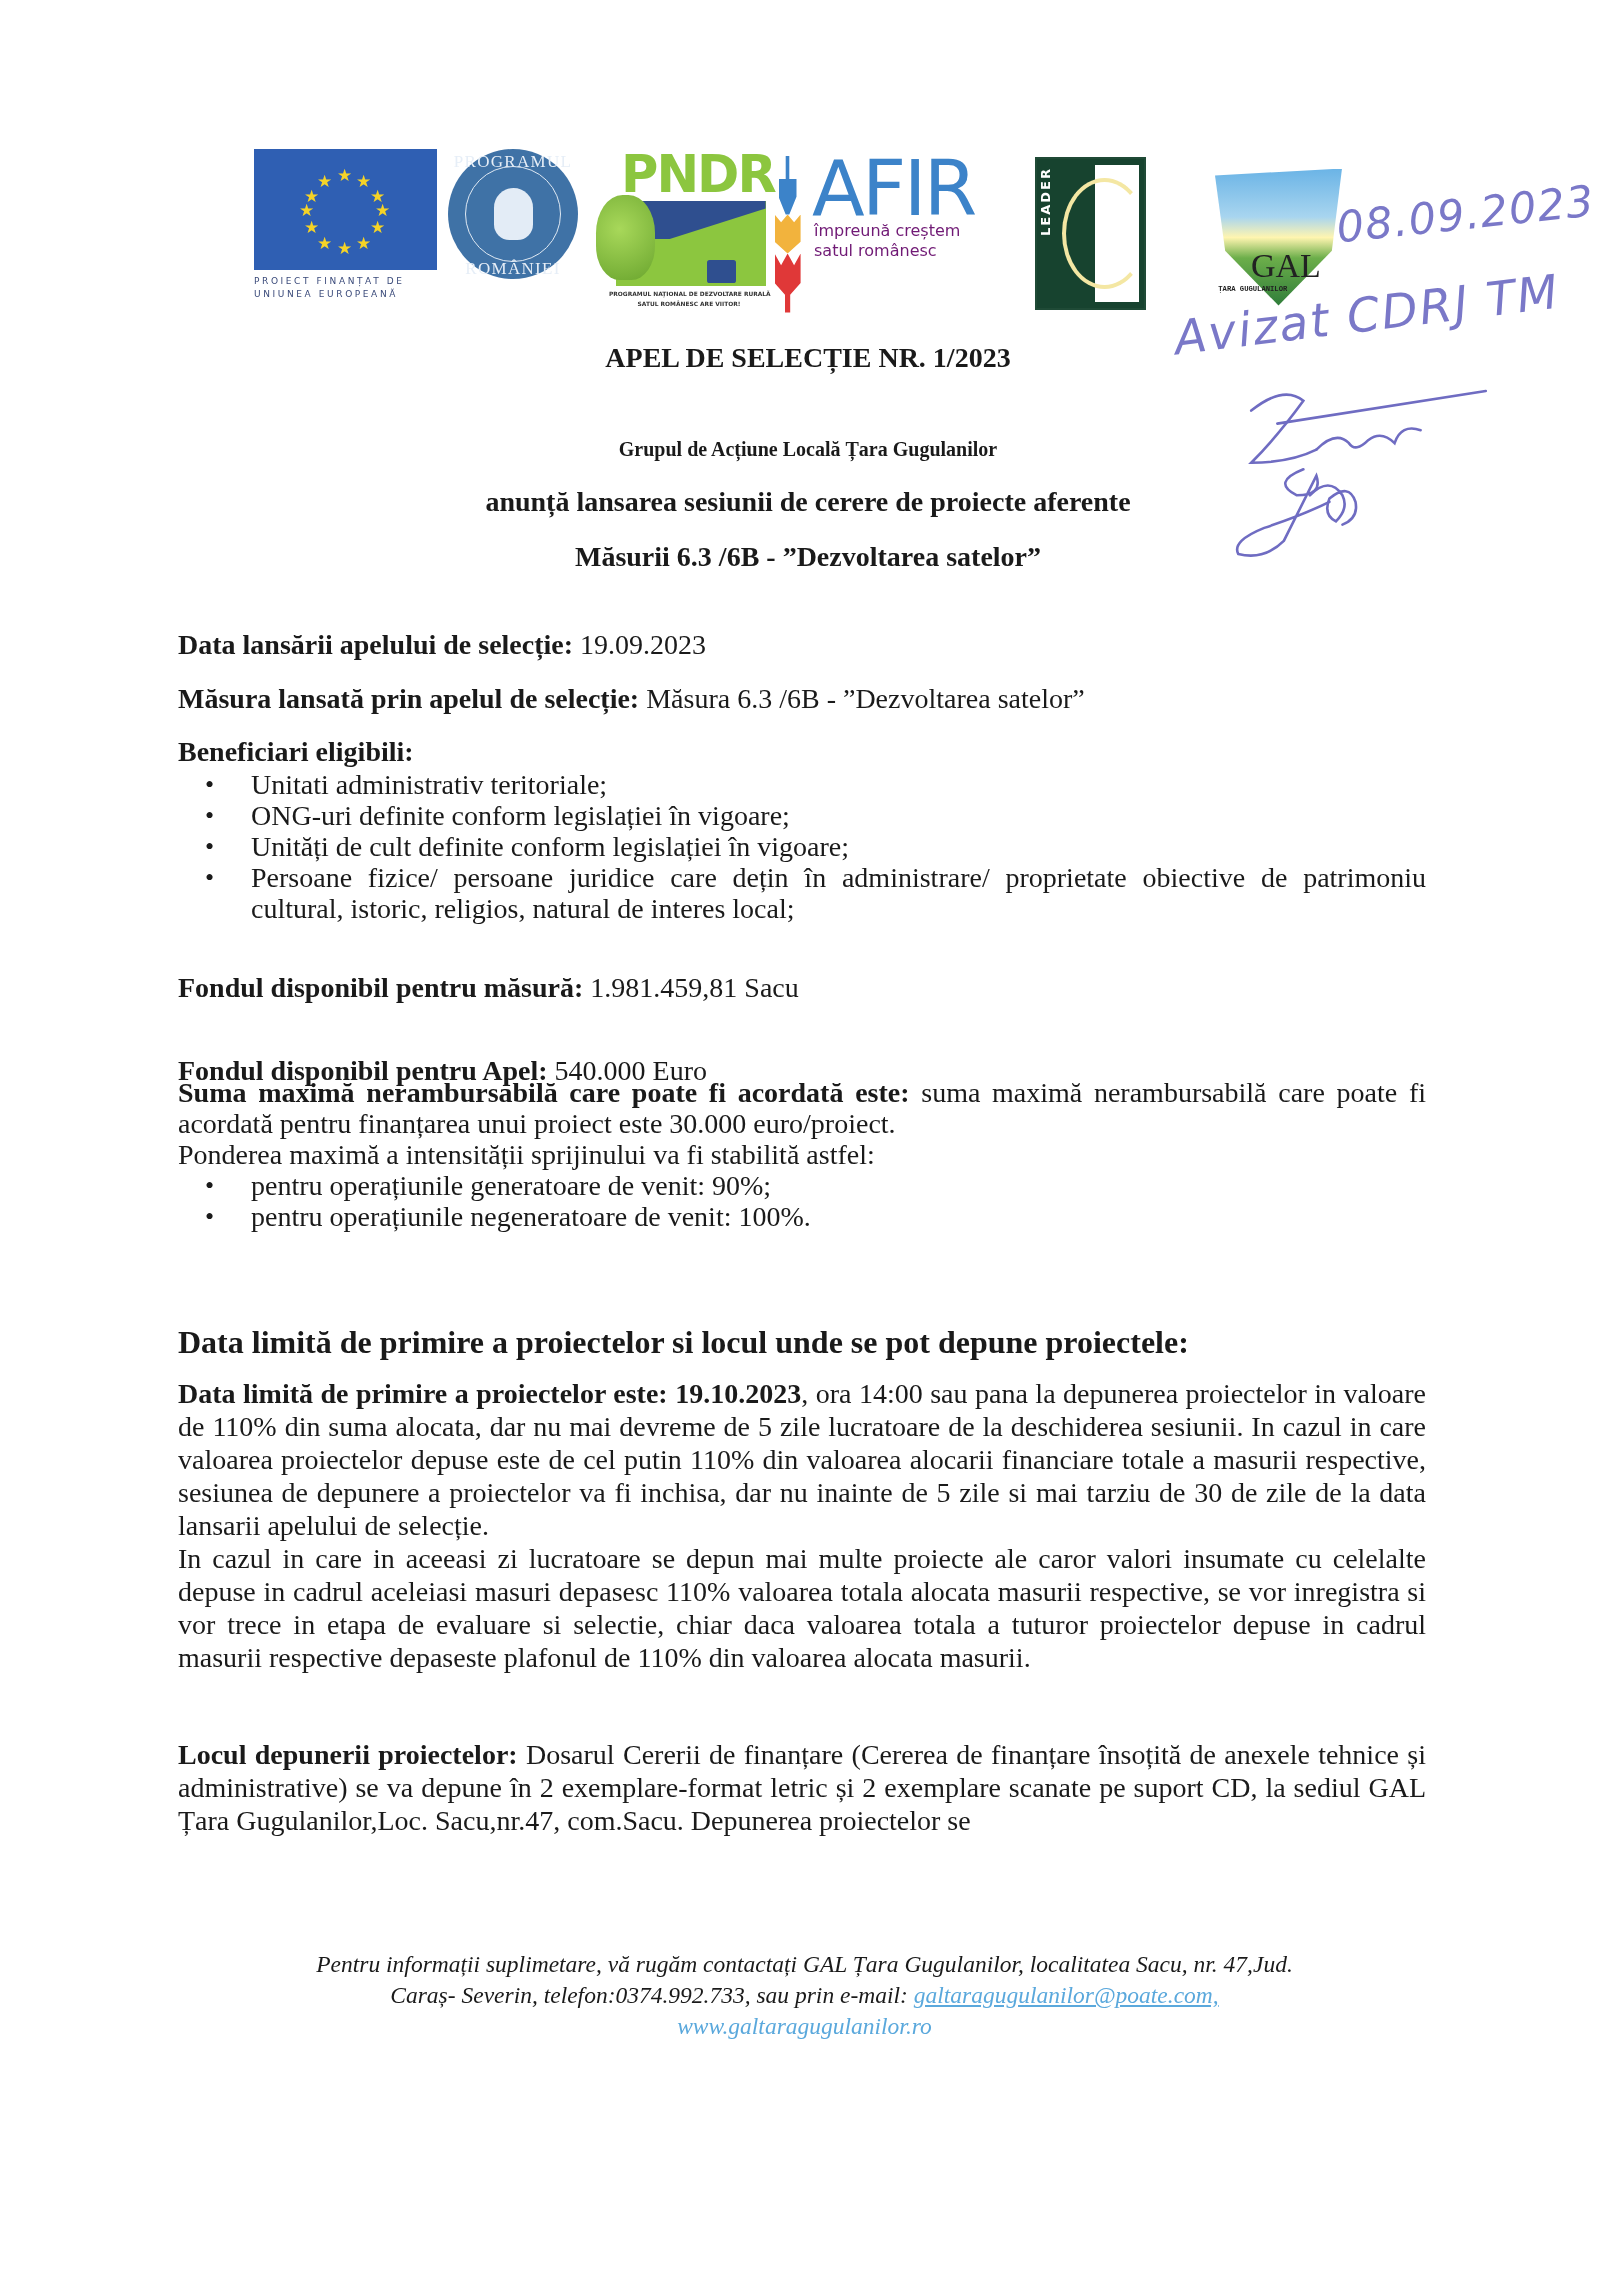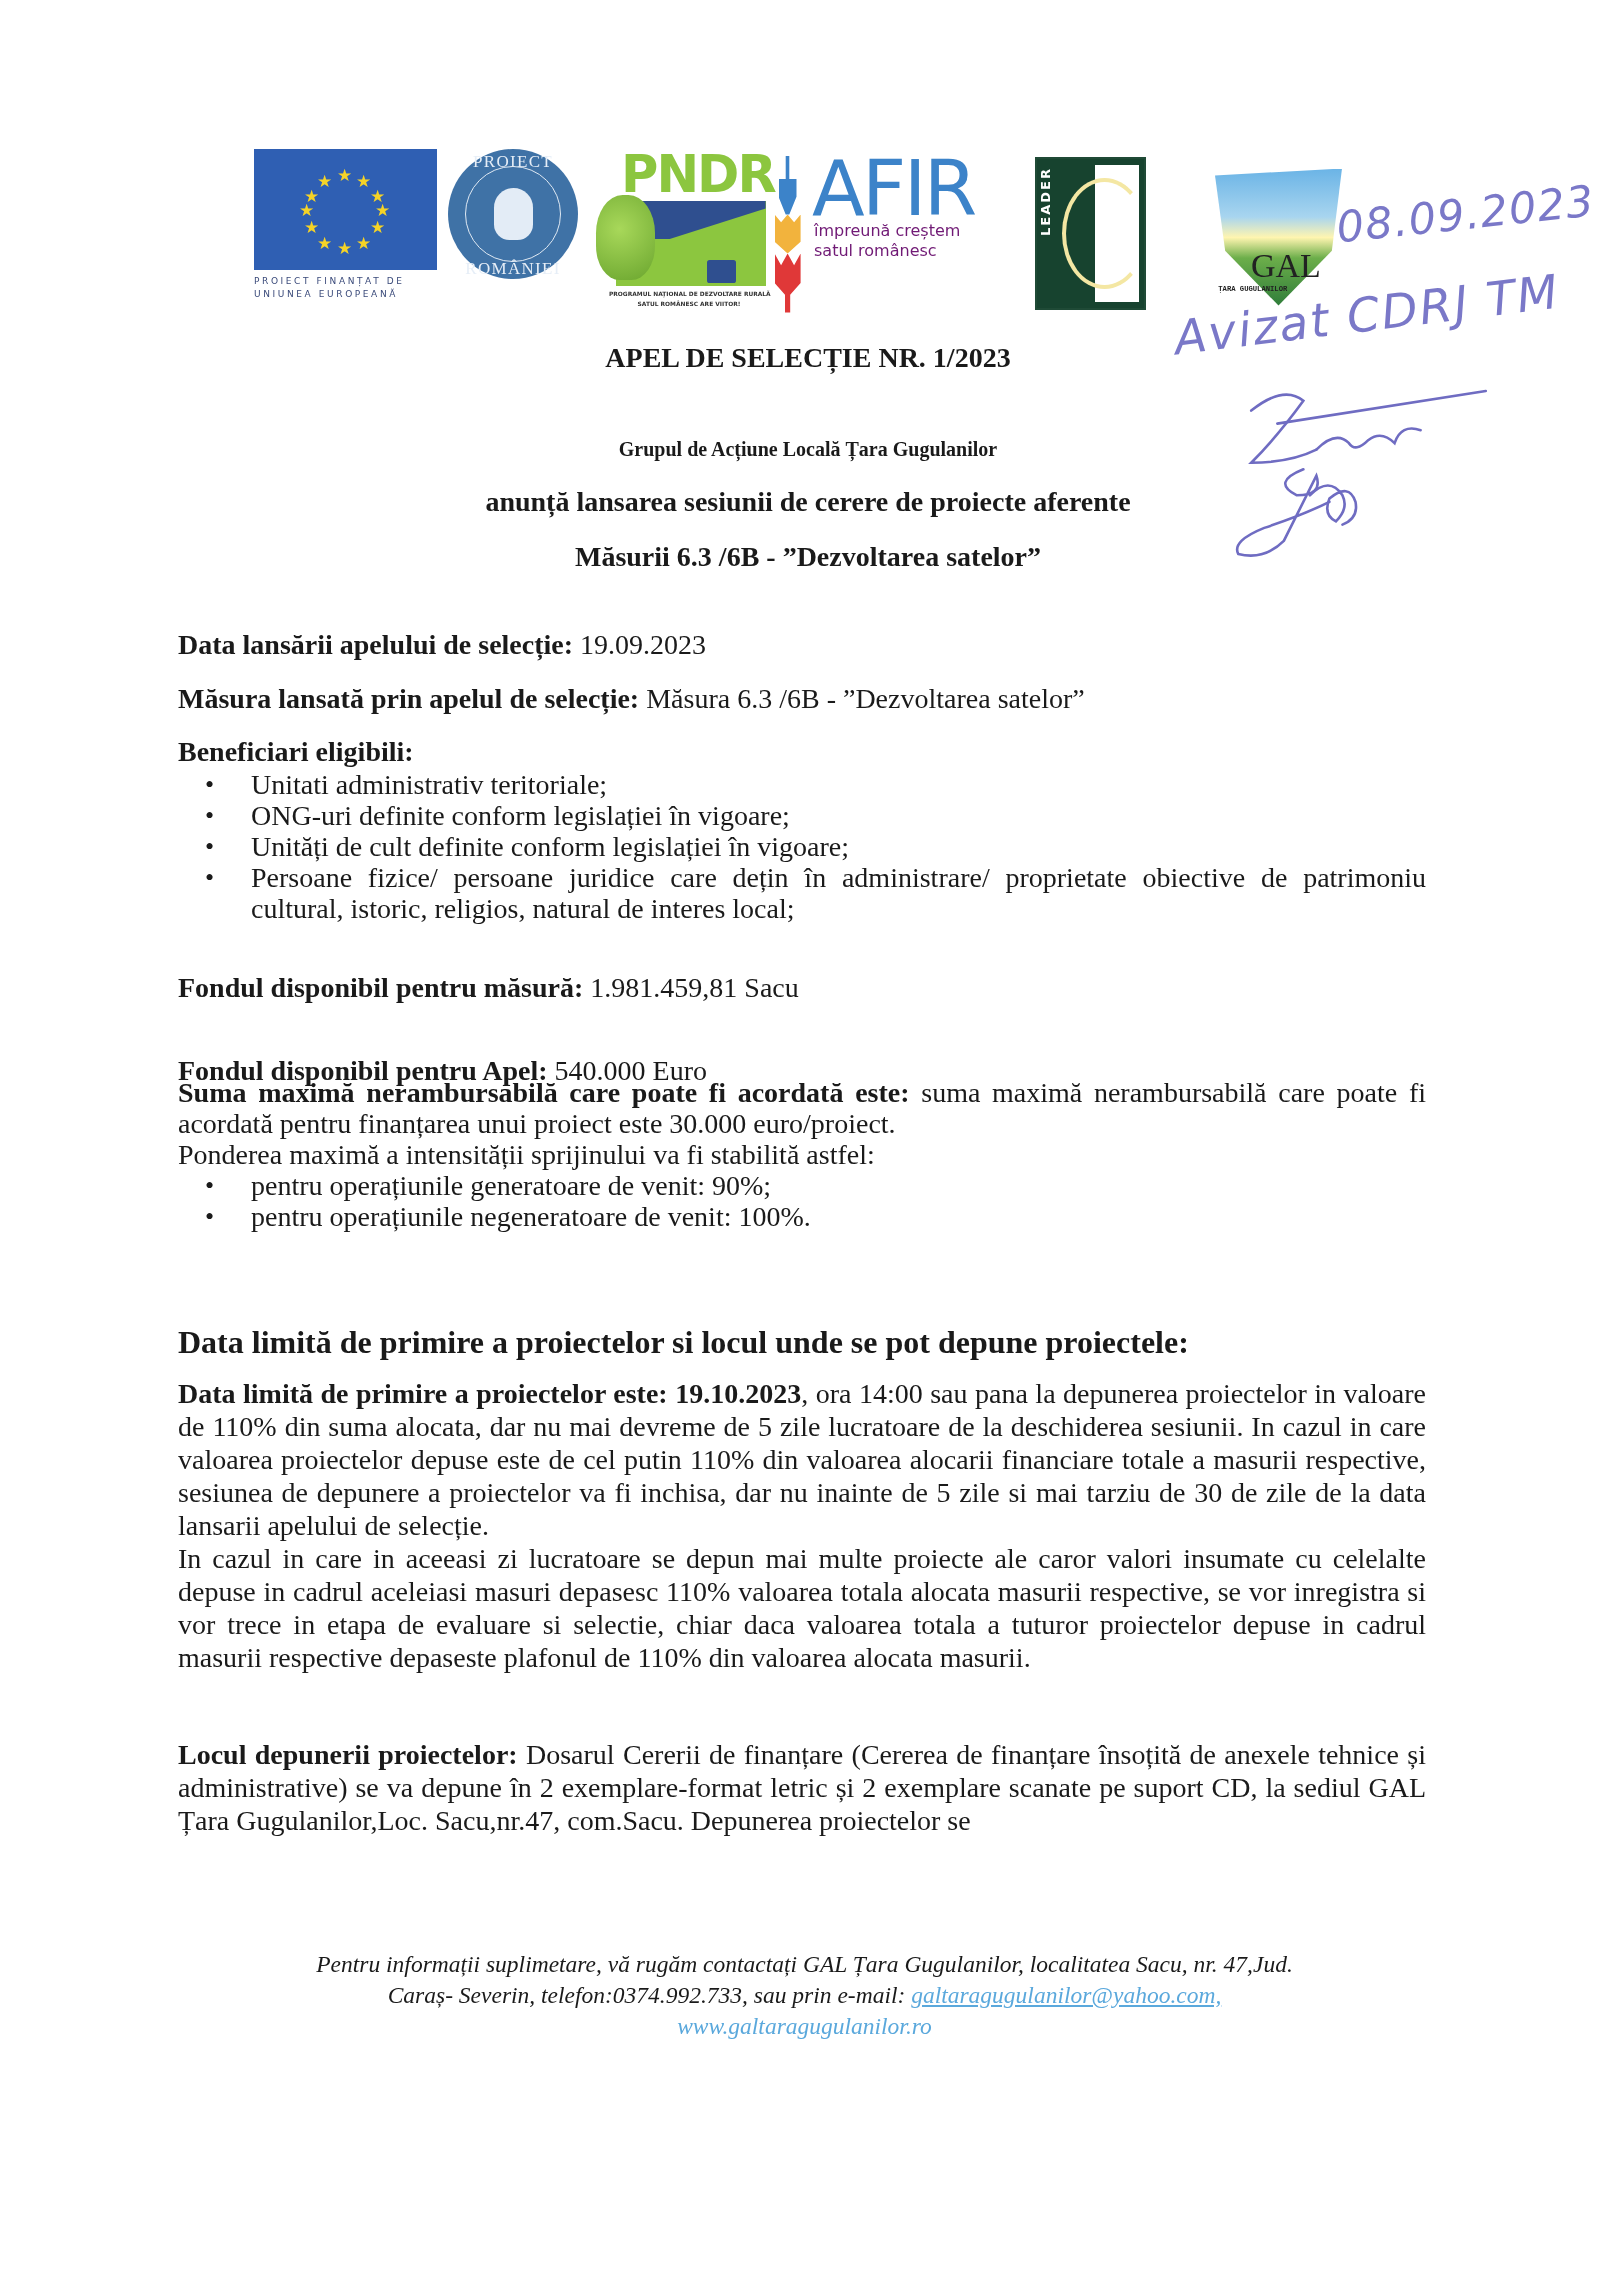--- a/index.html
+++ b/index.html
@@ -106,21 +106,21 @@
       <span class="star" style="left:50px;top:39px">★</span>
       <span class="star" style="left:63px;top:24px">★</span>
     </div>
     <div class="eu-caption">
       <div>PROIECT FINANȚAT DE</div>
       <div>UNIUNEA EUROPEANĂ</div>
     </div>
   </div>
 
   <div class="logo gov">
-    <div class="ring-text" style="top:2.6px">PROIECT</div>
+    <div class="ring-text" style="top:2.6px">PROGRAMUL</div>
     <div class="inner"></div>
     <div class="eagle"></div>
     <div class="ring-text" style="top:110px">ROMÂNIEI</div>
   </div>
 
   <div class="logo pndr">
     <div class="pndr-field">
         <div class="blue"></div>
       </div>
     <div class="pndr-tree"></div>
@@ -217,16 +217,16 @@
   <div><span class="b">Data limită de primire a proiectelor este: 19.10.2023</span><span>, ora 14:00 sau pana la depunerea proiectelor in valoare de 110% din suma alocata, dar nu mai devreme de 5 zile lucratoare de la deschiderea sesiunii. In cazul in care valoarea proiectelor depuse este de cel putin 110% din valoarea alocarii financiare totale a masurii respective, sesiunea de depunere a proiectelor va fi inchisa, dar nu inainte de 5 zile si mai tarziu de 30 de zile de la data lansarii apelului de selecție.</span></div>
   <div>In cazul in care in aceeasi zi lucratoare se depun mai multe proiecte ale caror valori insumate cu celelalte depuse in cadrul aceleiasi masuri depasesc 110% valoarea totala alocata masurii respective, se vor inregistra si vor trece in etapa de evaluare si selectie, chiar daca valoarea totala a tuturor proiectelor depuse in cadrul masurii respective depaseste plafonul de 110% din valoarea alocata masurii.</div>
 </div>
 
 <div class="body p-locul just">
   <span class="b">Locul depunerii proiectelor:</span><span> Dosarul Cererii de finanțare (Cererea de finanțare însoțită de anexele tehnice și administrative) se va depune în 2 exemplare-format letric și 2 exemplare scanate pe suport CD, la sediul GAL Țara Gugulanilor,Loc. Sacu,nr.47, com.Sacu. Depunerea proiectelor se</span>
 </div>
 
 <div class="footer">
   <div>Pentru informații suplimetare, vă rugăm contactați GAL Țara Gugulanilor, localitatea Sacu, nr. 47,Jud.</div>
-  <div><span>Caraș- Severin, telefon:0374.992.733, sau prin e-mail: </span><a class="email">galtaragugulanilor@yahoo.com,</a></div>
+  <div><span>Caraș- Severin, telefon:0374.992.733, sau prin e-mail: </span><a class="email">galtaragugulanilor@poate.com,</a></div>
   <div><a class="web">www.galtaragugulanilor.ro</a></div>
 </div>
 
 
 </body></html>

